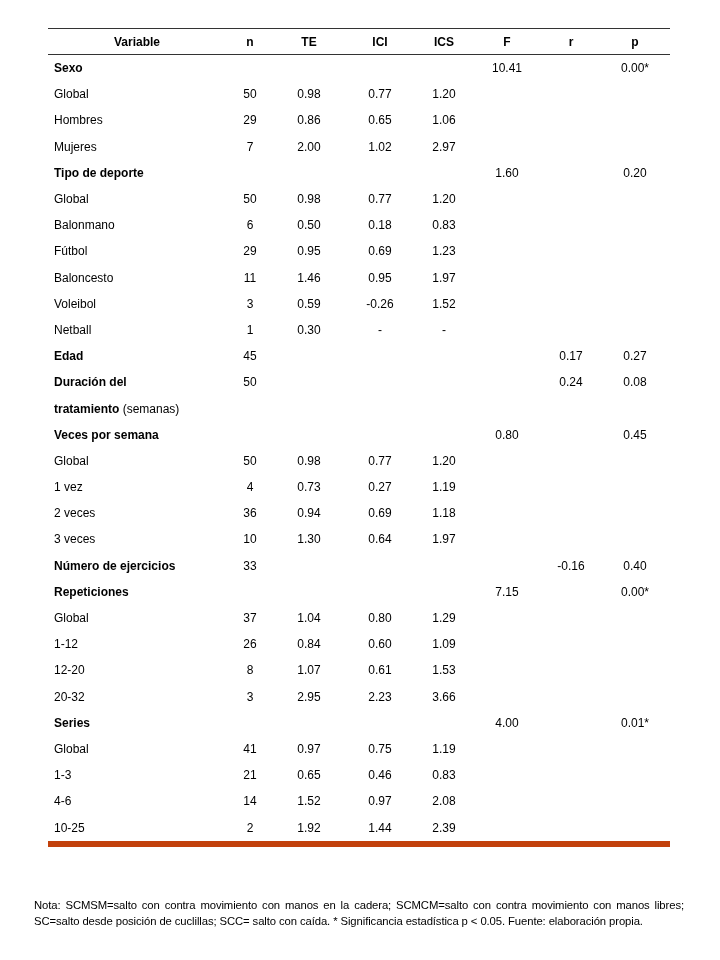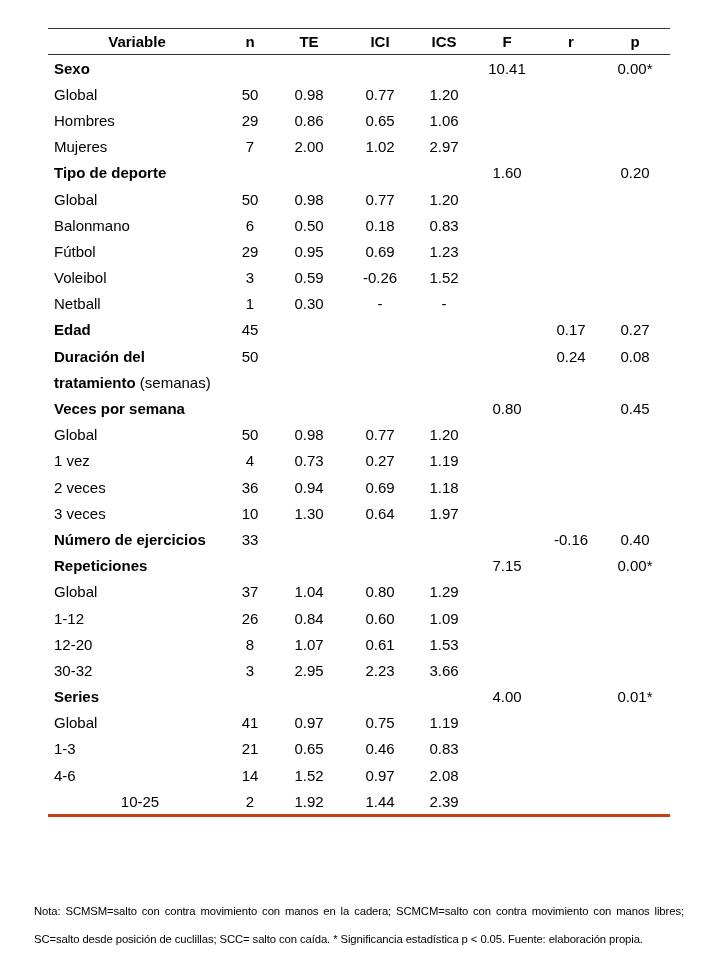--- a/index.html
+++ b/index.html
@@ -18,41 +18,40 @@
     .table-wrap {
       position: absolute;
       left: 48px;
       top: 28px;
       width: 622px;
     }
     table.stats {
       border-collapse: collapse;
       width: 622px;
       table-layout: fixed;
-      font-size: 15px;
+      font-size: 12px;
     }
     table.stats thead th {
       font-weight: bold;
       height: 25px;
       padding: 0;
       border-top: 1px solid #333;
       border-bottom: 1px solid #333;
       text-align: center;
       vertical-align: middle;
     }
     table.stats tbody td {
       height: 26.2px;
       padding: 0;
       vertical-align: middle;
       text-align: center;
       white-space: nowrap;
     }
     table.stats tbody tr:last-child td {
-      border-bottom: 3px solid #c2410c;
-      text-align: center;
+      border-bottom: 6px solid #c2410c;
     }
     table.stats td.var {
       text-align: left;
       padding-left: 6px;
     }
     table.stats td.var.group {
       font-weight: bold;
       margin-top: 28px;
     }
     table.stats td.var .note-inline {
@@ -66,21 +65,21 @@
     col.c-f   { width: 70px; }
     col.c-r   { width: 58px; }
     col.c-p   { width: 70px; }
 
     .footnote {
       position: absolute;
       left: 34px;
       top: 897px;
       width: 650px;
       font-size: 11.3px;
-      line-height: 28px;
+      line-height: 16px;
       text-align: justify;
       letter-spacing: -0.1px;
     }
   </style>
 </head>
 <body>
 
 <div class="table-wrap">
   <table class="stats">
     <colgroup>
@@ -180,20 +179,30 @@
           <td class="var"><span>Fútbol</span></td>
           <td>29</td>
           <td>0.95</td>
           <td>0.69</td>
           <td>1.23</td>
           <td></td>
           <td></td>
           <td></td>
         </tr>
         <tr>
+          <td class="var"><span>Baloncesto</span></td>
+          <td>11</td>
+          <td>1.46</td>
+          <td>0.95</td>
+          <td>1.97</td>
+          <td></td>
+          <td></td>
+          <td></td>
+        </tr>
+        <tr>
           <td class="var"><span>Voleibol</span></td>
           <td>3</td>
           <td>0.59</td>
           <td>-0.26</td>
           <td>1.52</td>
           <td></td>
           <td></td>
           <td></td>
         </tr>
         <tr>
@@ -330,21 +339,21 @@
           <td class="var"><span>12-20</span></td>
           <td>8</td>
           <td>1.07</td>
           <td>0.61</td>
           <td>1.53</td>
           <td></td>
           <td></td>
           <td></td>
         </tr>
         <tr>
-          <td class="var"><span>30-32</span></td>
+          <td class="var"><span>20-32</span></td>
           <td>3</td>
           <td>2.95</td>
           <td>2.23</td>
           <td>3.66</td>
           <td></td>
           <td></td>
           <td></td>
         </tr>
         <tr>
           <td class="var group"><span>Series</span></td>

